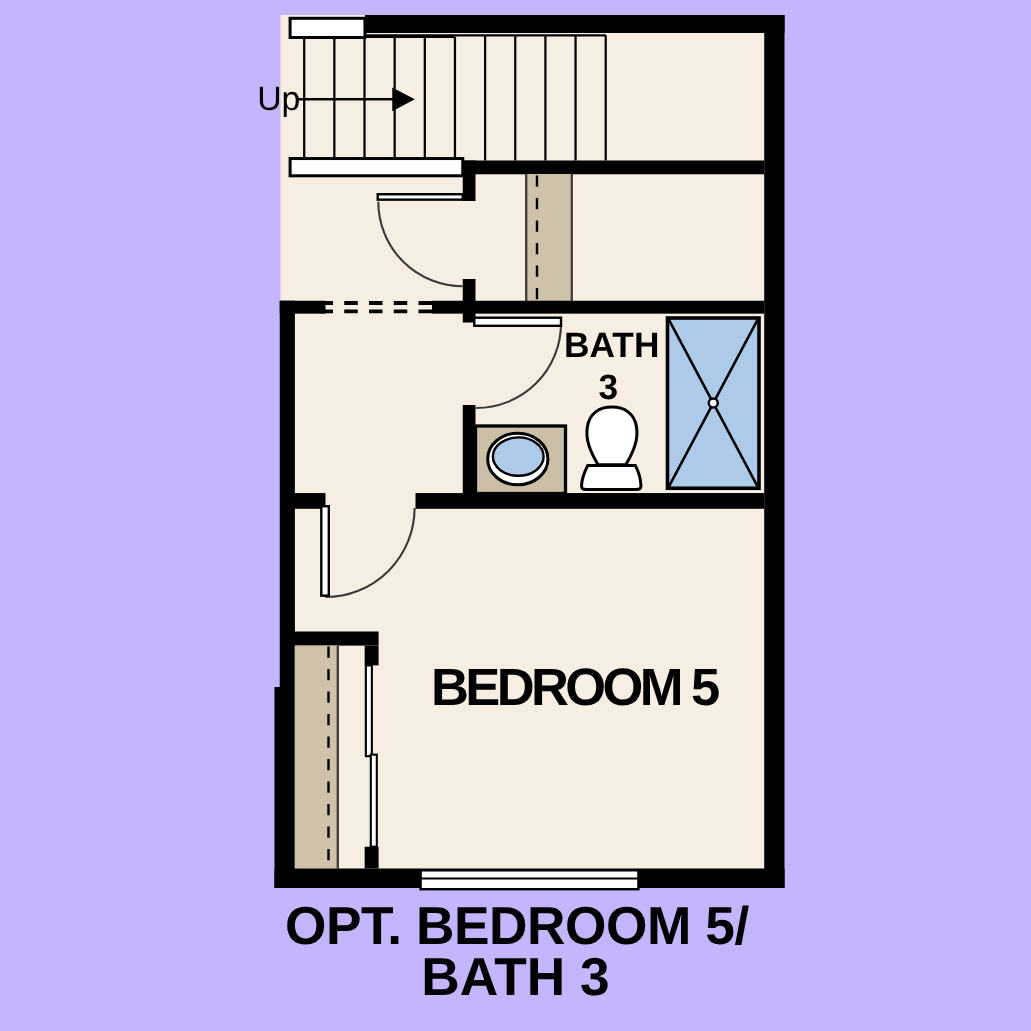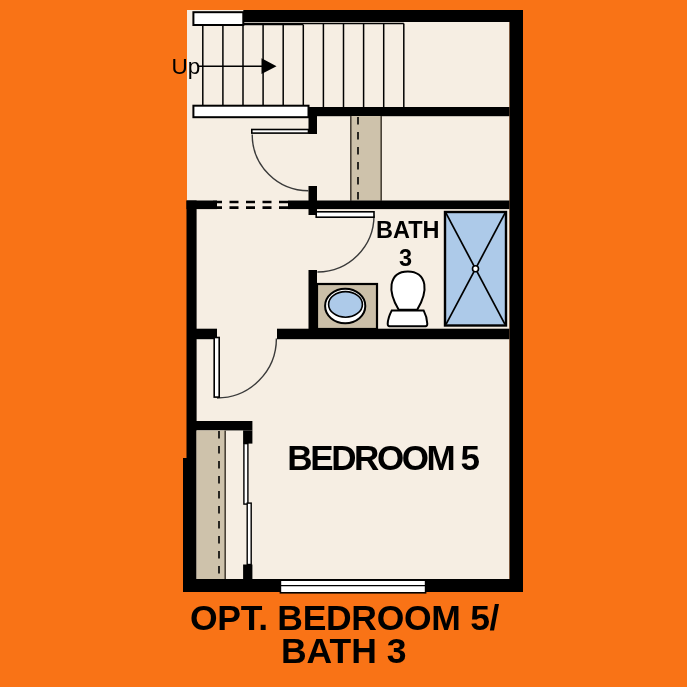--- a/index.html
+++ b/index.html
@@ -1,16 +1,16 @@
 <!DOCTYPE html>
 <html><head>
 <meta charset="utf-8">
 <style>
   html,body{margin:0;padding:0;background:#ffffff;}
-  .page{width:687px;height:687px;position:relative;background:#f97316;overflow:hidden;}
+  .page{width:687px;height:687px;position:relative;background:#c4b5fd;overflow:hidden;}
   svg{position:absolute;left:0;top:0;}
   text{font-family:"Liberation Sans", sans-serif;}
 </style>
 </head>
 <body>
 <div class="page">
 <svg width="687" height="687" viewBox="0 0 687 687">
 
   <rect x="187" y="10" width="322.5" height="582" fill="#f6eee3"></rect>
 

